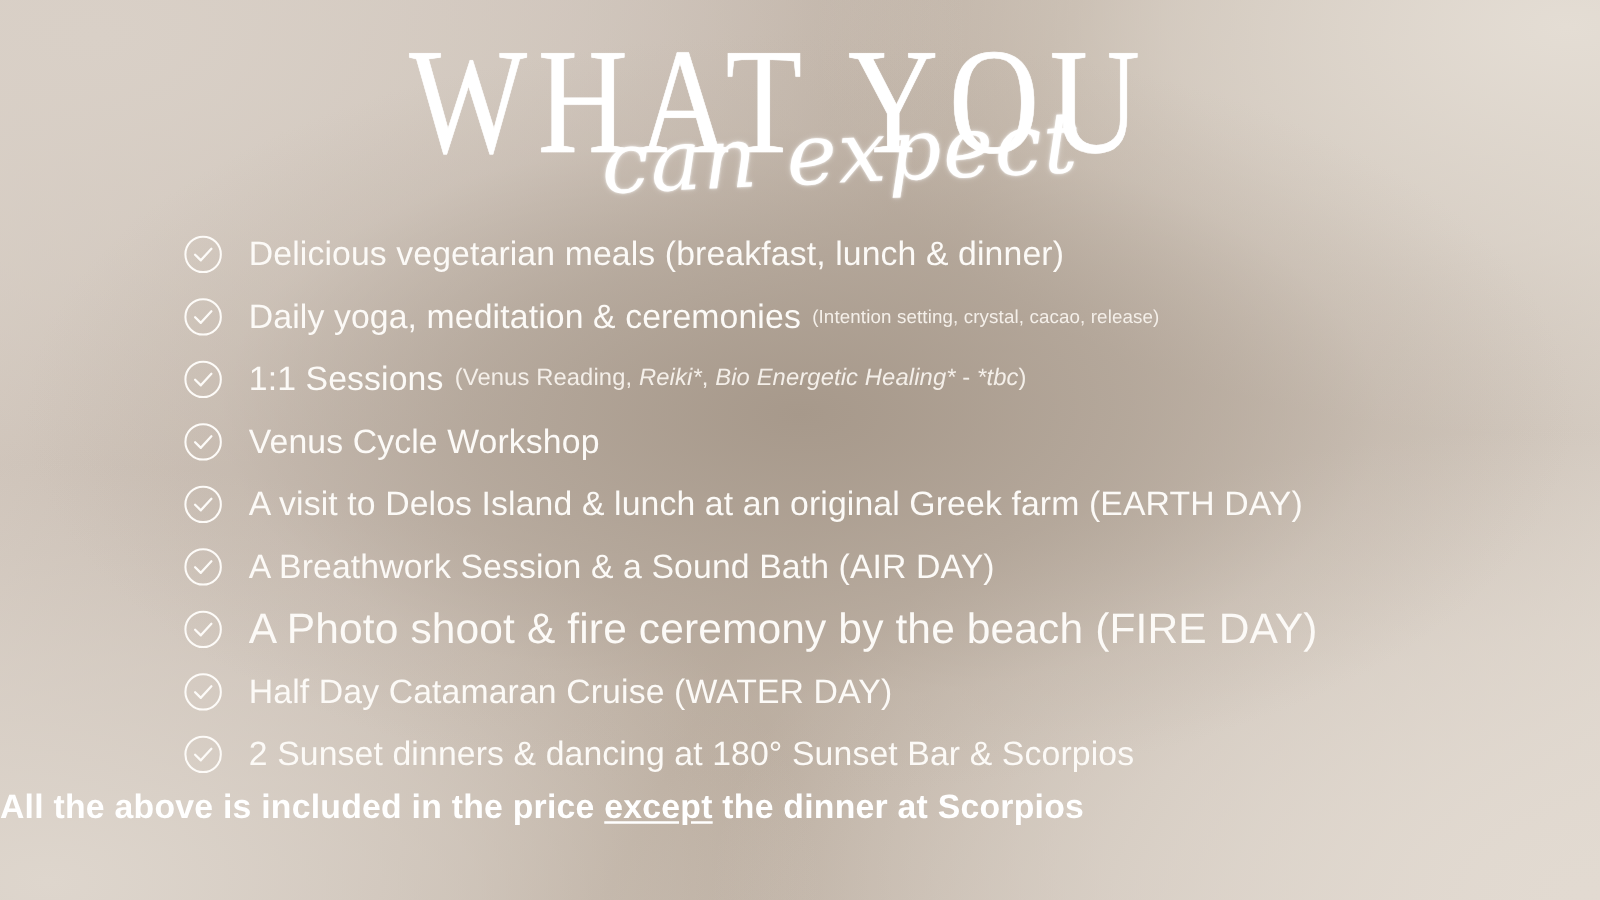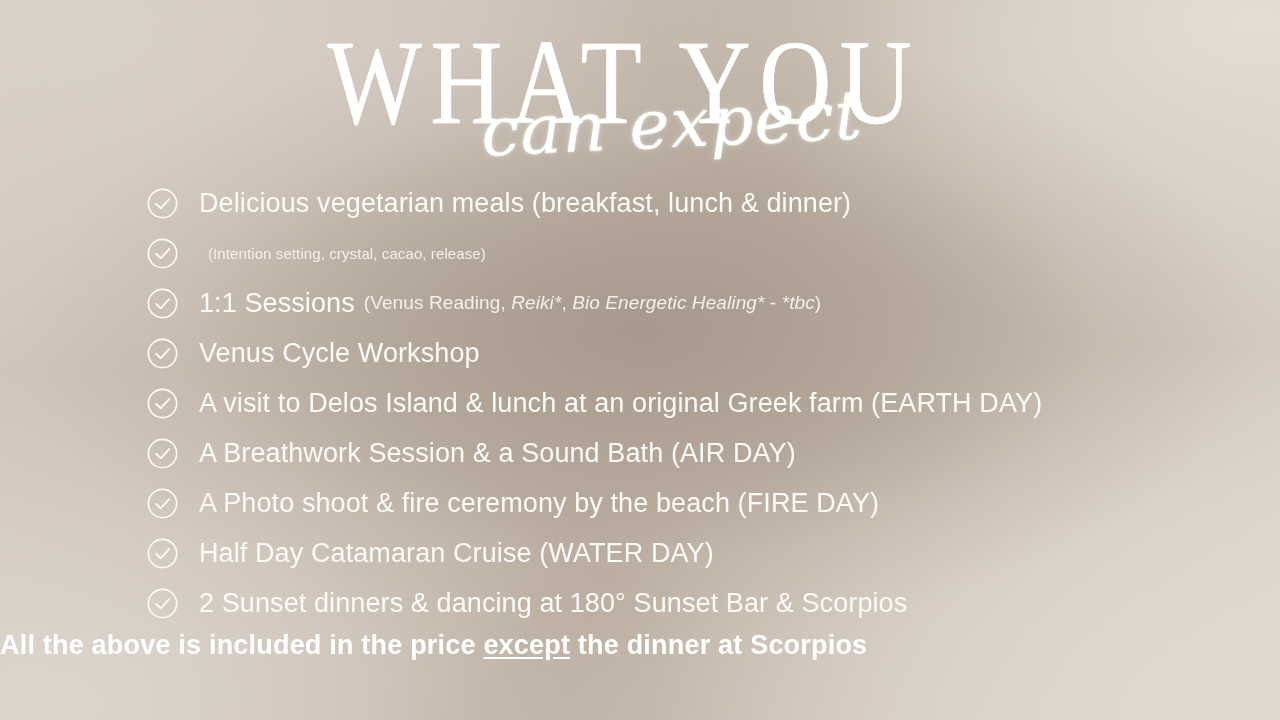--- a/index.html
+++ b/index.html
@@ -113,21 +113,21 @@
 
   
   .r0 .item-text { font-size: 27px; }
   .r1 .item-text { font-size: 27px; }
   .r1 .item-note { font-size: 15px; }
   .r2 .item-text { font-size: 27px; }
   .r2 .item-note { font-size: 19px; text-align: right; }
   .r3 .item-text { font-size: 27px; }
   .r4 .item-text { font-size: 27px; }
   .r5 .item-text { font-size: 27px; }
-  .r6 .item-text { font-size: 27px; }
+  .r6 .item-text { font-size: 34px; }
   .r7 .item-text { font-size: 27px; }
   .r8 .item-text { font-size: 27px; }
 
   
   .footer {
     position: absolute;
     left: 0;
     top: 630px;
     width: 1280px;
     font-size: 27px;
@@ -161,20 +161,21 @@
       <span class="item-text">Delicious vegetarian meals (breakfast, lunch &amp; dinner)</span>
     </div>
 
     <div class="list-item r1">
       <span class="check-icon">
         <svg viewBox="0 0 34 34" width="33" height="33" aria-hidden="true">
           <circle cx="17" cy="17" r="14.6" fill="none" stroke="#fdfbf8" stroke-width="1.7"></circle>
           <path d="M10.4 17.3 L15.1 21.9 L23.8 12.4" fill="none" stroke="#fdfbf8" stroke-width="1.9" stroke-linecap="round" stroke-linejoin="round"></path>
         </svg>
       </span>
+      <span class="item-text">Daily yoga, meditation &amp; ceremonies</span>
       <span class="item-note">(Intention setting, crystal, cacao, release)</span>
     </div>
 
     <div class="list-item r2">
       <span class="check-icon">
         <svg viewBox="0 0 34 34" width="33" height="33" aria-hidden="true">
           <circle cx="17" cy="17" r="14.6" fill="none" stroke="#fdfbf8" stroke-width="1.7"></circle>
           <path d="M10.4 17.3 L15.1 21.9 L23.8 12.4" fill="none" stroke="#fdfbf8" stroke-width="1.9" stroke-linecap="round" stroke-linejoin="round"></path>
         </svg>
       </span>

